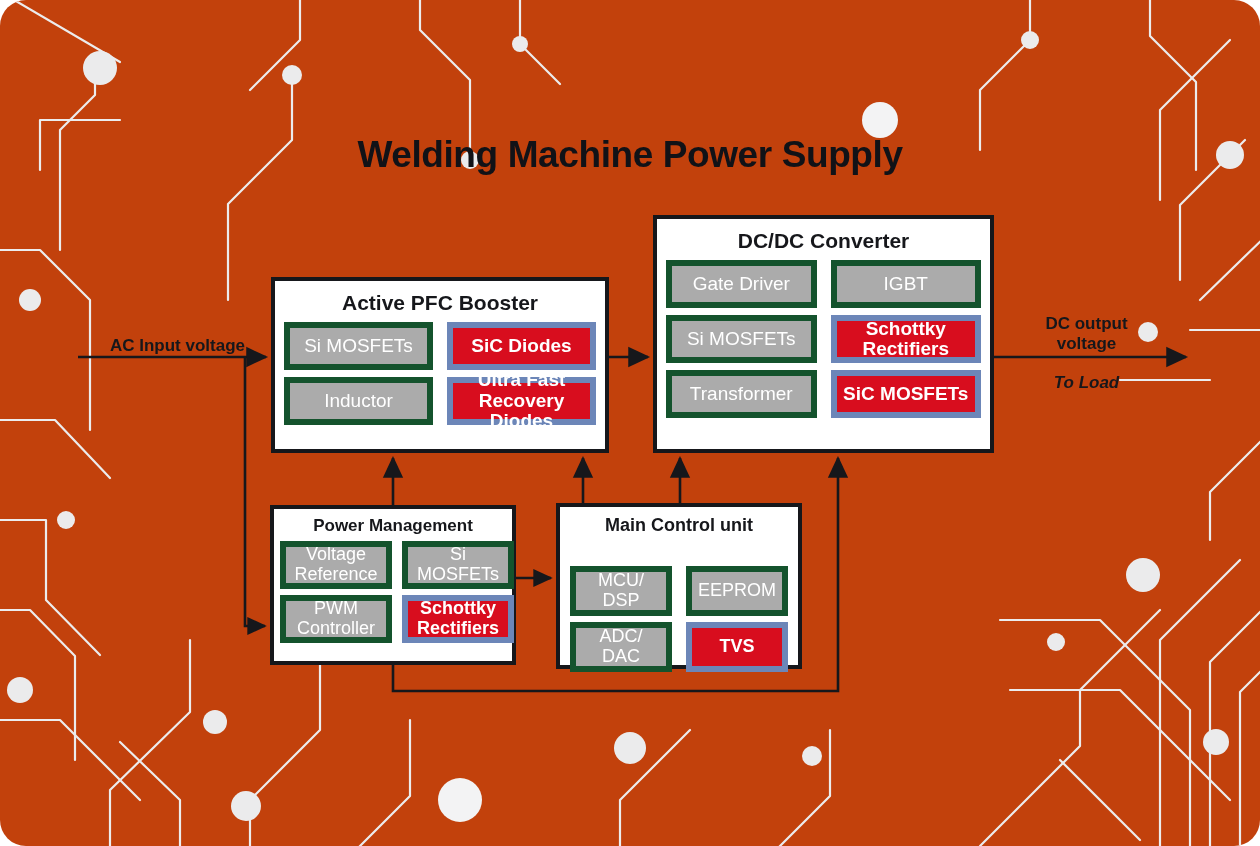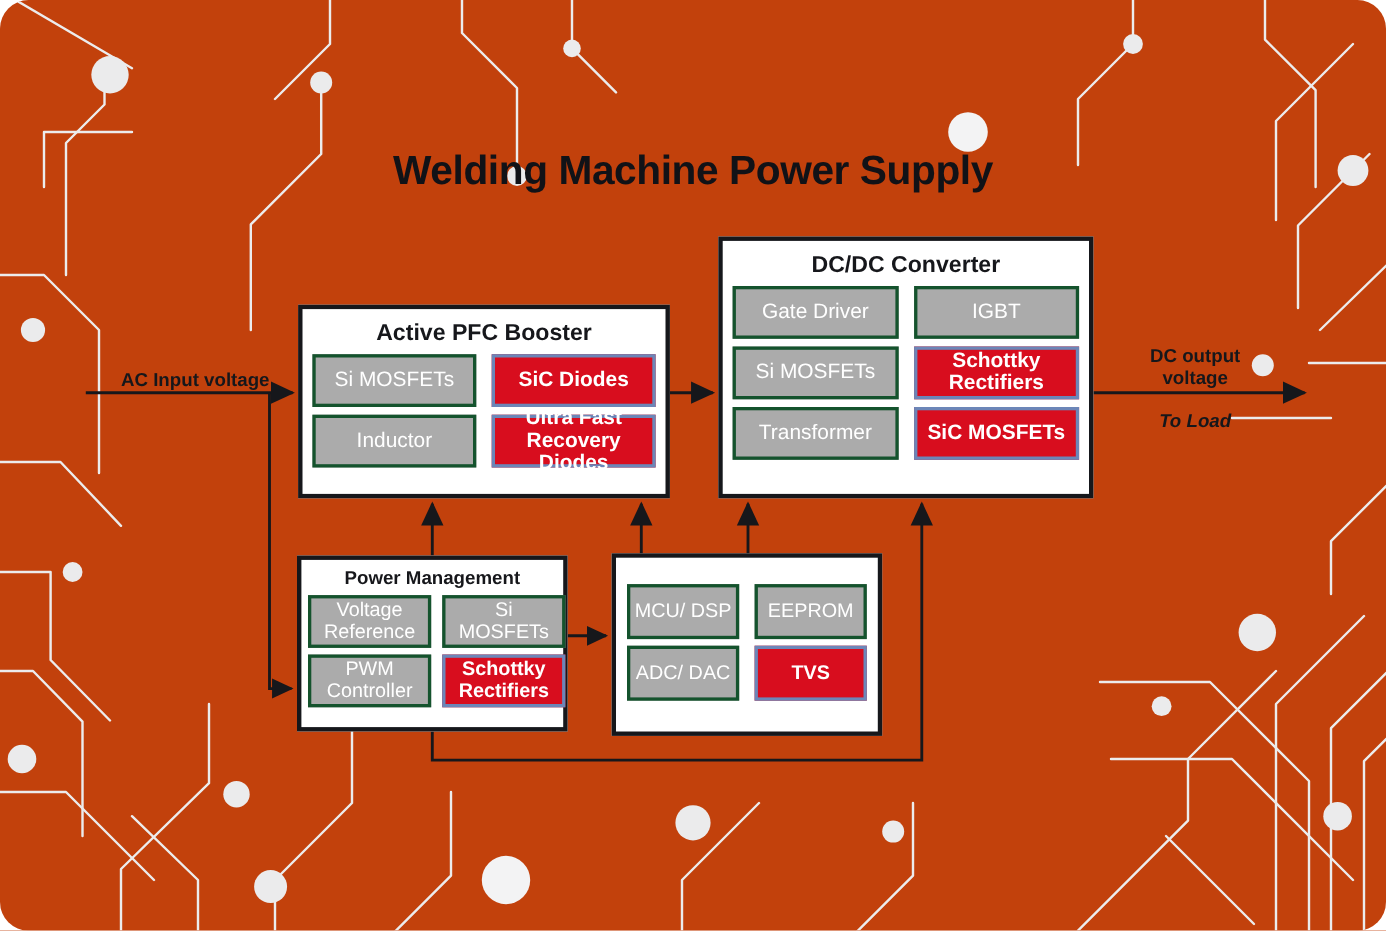--- a/index.html
+++ b/index.html
@@ -41,21 +41,21 @@
     font-size:20px;font-weight:bold;color:#16171b;
     line-height:1.15;
     padding-top:9px;
     padding-bottom:7px;
   }
   .grid{
     display:grid;
     box-sizing:border-box;
   }
   .cell{
-    border:3px solid #14532d;
+    border:6px solid #14532d;
     box-sizing:border-box;
     display:flex;align-items:center;justify-content:center;
     text-align:center;
     color:#ffffff;
     font-size:18px;
     line-height:1.08;
     padding:2px 3px;
   }
   .cell.gray{background:#ababab;}
   .cell.red{background:#d80d1e;border-color:#6c86b8;font-weight:bold;}
@@ -257,20 +257,21 @@
         <div class="cell gray">Si
 MOSFETs</div>
         <div class="cell gray">PWM
 Controller</div>
         <div class="cell red">Schottky
 Rectifiers</div>
       </div>
   </div>
 
   <div class="block" id="mcu">
+    <div class="block-title">Main Control unit</div>
     <div class="grid">
         <div class="cell gray">MCU/
 DSP</div>
         <div class="cell gray">EEPROM</div>
         <div class="cell gray">ADC/
 DAC</div>
         <div class="cell red">TVS</div>
       </div>
   </div>
 

